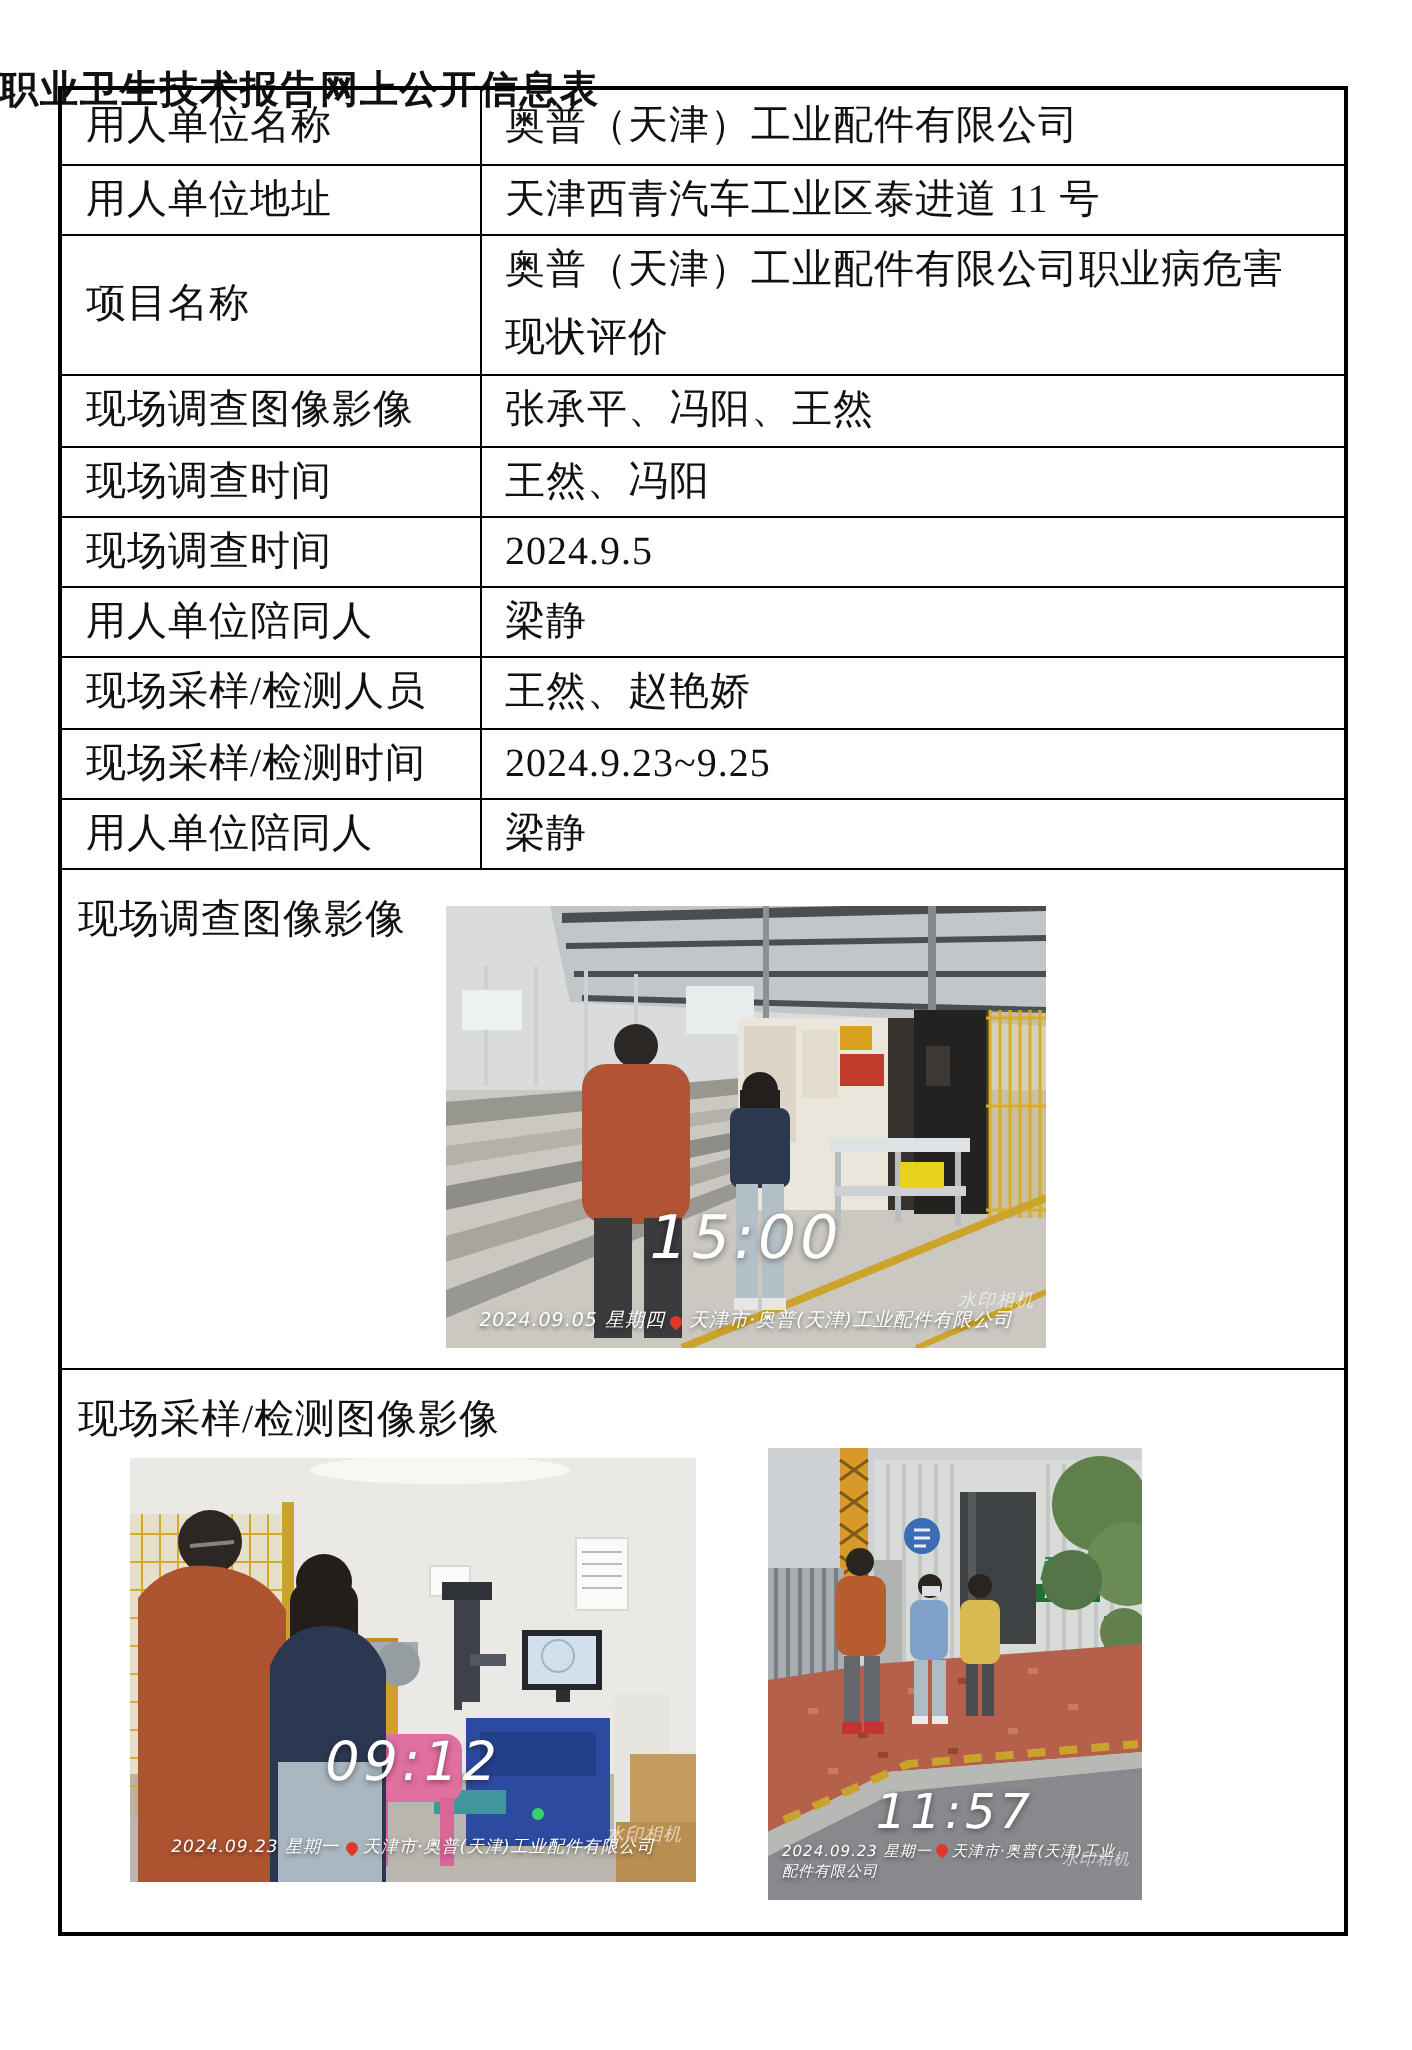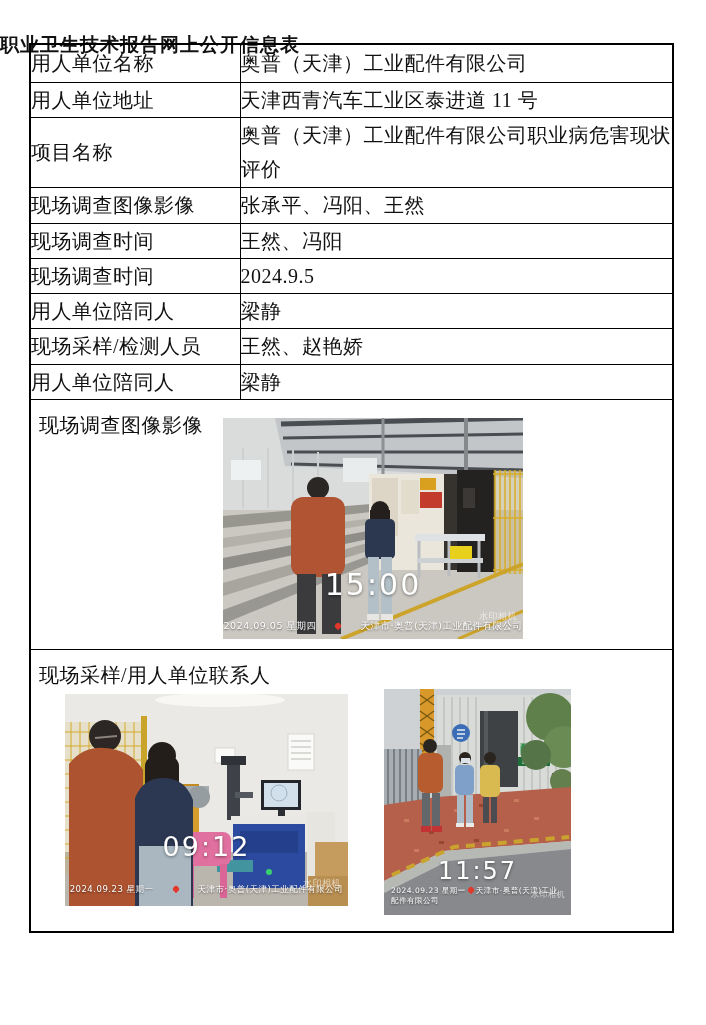--- a/index.html
+++ b/index.html
@@ -3,33 +3,33 @@
 <meta charset="utf-8">
 <style>
   html,body{margin:0;padding:0;background:#fff;}
   .page{position:relative;width:706px;height:1025px;background:#ffffff;overflow:hidden;
         font-family:"Liberation Serif","DejaVu Serif",serif;color:#111;}
   .doc-title{position:absolute;top:6px;left:0;width:100%;
              font-size:19px;font-weight:bold;letter-spacing:1px;margin-top:26px;}
   table.info{position:absolute;left:29px;top:43px;width:643px;border-collapse:collapse;
              table-layout:fixed;border:2px solid #000;}
   table.info td{border:1px solid #000;font-size:20px;letter-spacing:.5px;
-                padding:0 0;vertical-align:middle;line-height:34px;}
+                padding:0 12px;vertical-align:middle;line-height:34px;}
   td.lbl{}
   tr.h38{height:38px}tr.h35{height:35px}tr.h34{height:34px}tr.h70{height:70px}
   tr.h36{height:36px}tr.h31{height:31px}tr.h250{height:250px}tr.h283{height:283px}
   td.imgcell{position:relative;padding:0;}
   .imgcell .cell-label{position:absolute;left:8px;top:8px;font-size:20px;letter-spacing:.5px;line-height:34px;}
-  .photo{position:absolute;overflow:hidden;background:#ef4444;}
+  .photo{position:absolute;overflow:hidden;background:#ef4444;font-style:italic;}
   .photo svg{display:block;width:100%;height:100%;}
   .ph-time{position:absolute;left:0;right:0;text-align:center;color:#fff;
            font-family:"DejaVu Sans","Liberation Sans",sans-serif;letter-spacing:2px;
            text-shadow:0 1px 3px rgba(0,0,0,.45);}
   .ph-date{position:absolute;left:0;right:0;display:flex;justify-content:center;align-items:center;
-           gap:19px;color:#fff;font-family:"DejaVu Sans","Liberation Sans",sans-serif;
+           gap:3px;color:#fff;font-family:"DejaVu Sans","Liberation Sans",sans-serif;
            text-shadow:0 1px 2px rgba(0,0,0,.55);white-space:nowrap;}
   .ph-date.block{display:block;white-space:normal;text-align:left;line-height:1.35;}
   .pin{display:inline-block;width:6px;height:6px;background:#e2382c;
        border-radius:50% 50% 50% 0;transform:rotate(-45deg);flex:0 0 auto;}
   .ph-date.block .pin{display:inline-block;margin:0 2px;}
   .ph-wm{position:absolute;color:rgba(255,255,255,.62);font-size:9px;
          font-family:"DejaVu Sans","Liberation Sans",sans-serif;}
   
   #photo-survey   .ph-time{top:150px;font-size:30px;}
   #photo-survey   .ph-date{top:191px;font-size:9.5px;}
@@ -78,20 +78,24 @@
         <td class="lbl">现场调查时间</td>
         <td>2024.9.5</td>
       </tr>
       <tr class="h35">
         <td class="lbl">用人单位陪同人</td>
         <td>梁静</td>
       </tr>
       <tr class="h36">
         <td class="lbl">现场采样/检测人员</td>
         <td>王然、赵艳娇</td>
+      </tr>
+      <tr class="h35">
+        <td class="lbl">现场采样/检测时间</td>
+        <td>2024.9.23~9.25</td>
       </tr>
       <tr class="h31">
         <td class="lbl">用人单位陪同人</td>
         <td>梁静</td>
       </tr>
 
       <tr class="h250">
         <td class="imgcell" colspan="2">
           <span class="cell-label">现场调查图像影像</span>
 
@@ -169,21 +173,21 @@
               <span class="pin"></span>
               <span>天津市·奥普(天津)工业配件有限公司</span>
             </div>
             <div class="ph-wm">水印相机</div>
           </div>
         </td>
       </tr>
 
       <tr class="h283">
         <td class="imgcell" colspan="2">
-          <span class="cell-label">现场采样/用人单位联系人</span>
+          <span class="cell-label">现场采样/检测图像影像</span>
 
           <div class="photo" id="photo-sampling1" style="left:34px;top:44px;width:283px;height:212px;">
             <svg viewBox="0 0 283 212" preserveAspectRatio="none">
               <rect width="283" height="212" fill="#ebe9e5"></rect>
               <ellipse cx="155" cy="6" rx="65" ry="7" fill="#f8f7f4"></ellipse>
               <rect y="158" width="283" height="54" fill="#bab5ad"></rect>
               <rect x="0" y="28" width="80" height="152" fill="#caa62c" opacity="0.15"></rect>
               <g stroke="#d4aa28" stroke-width="1">
                 <line x1="6" y1="28" x2="6" y2="180"></line>
                   <line x1="15" y1="28" x2="15" y2="180"></line>

